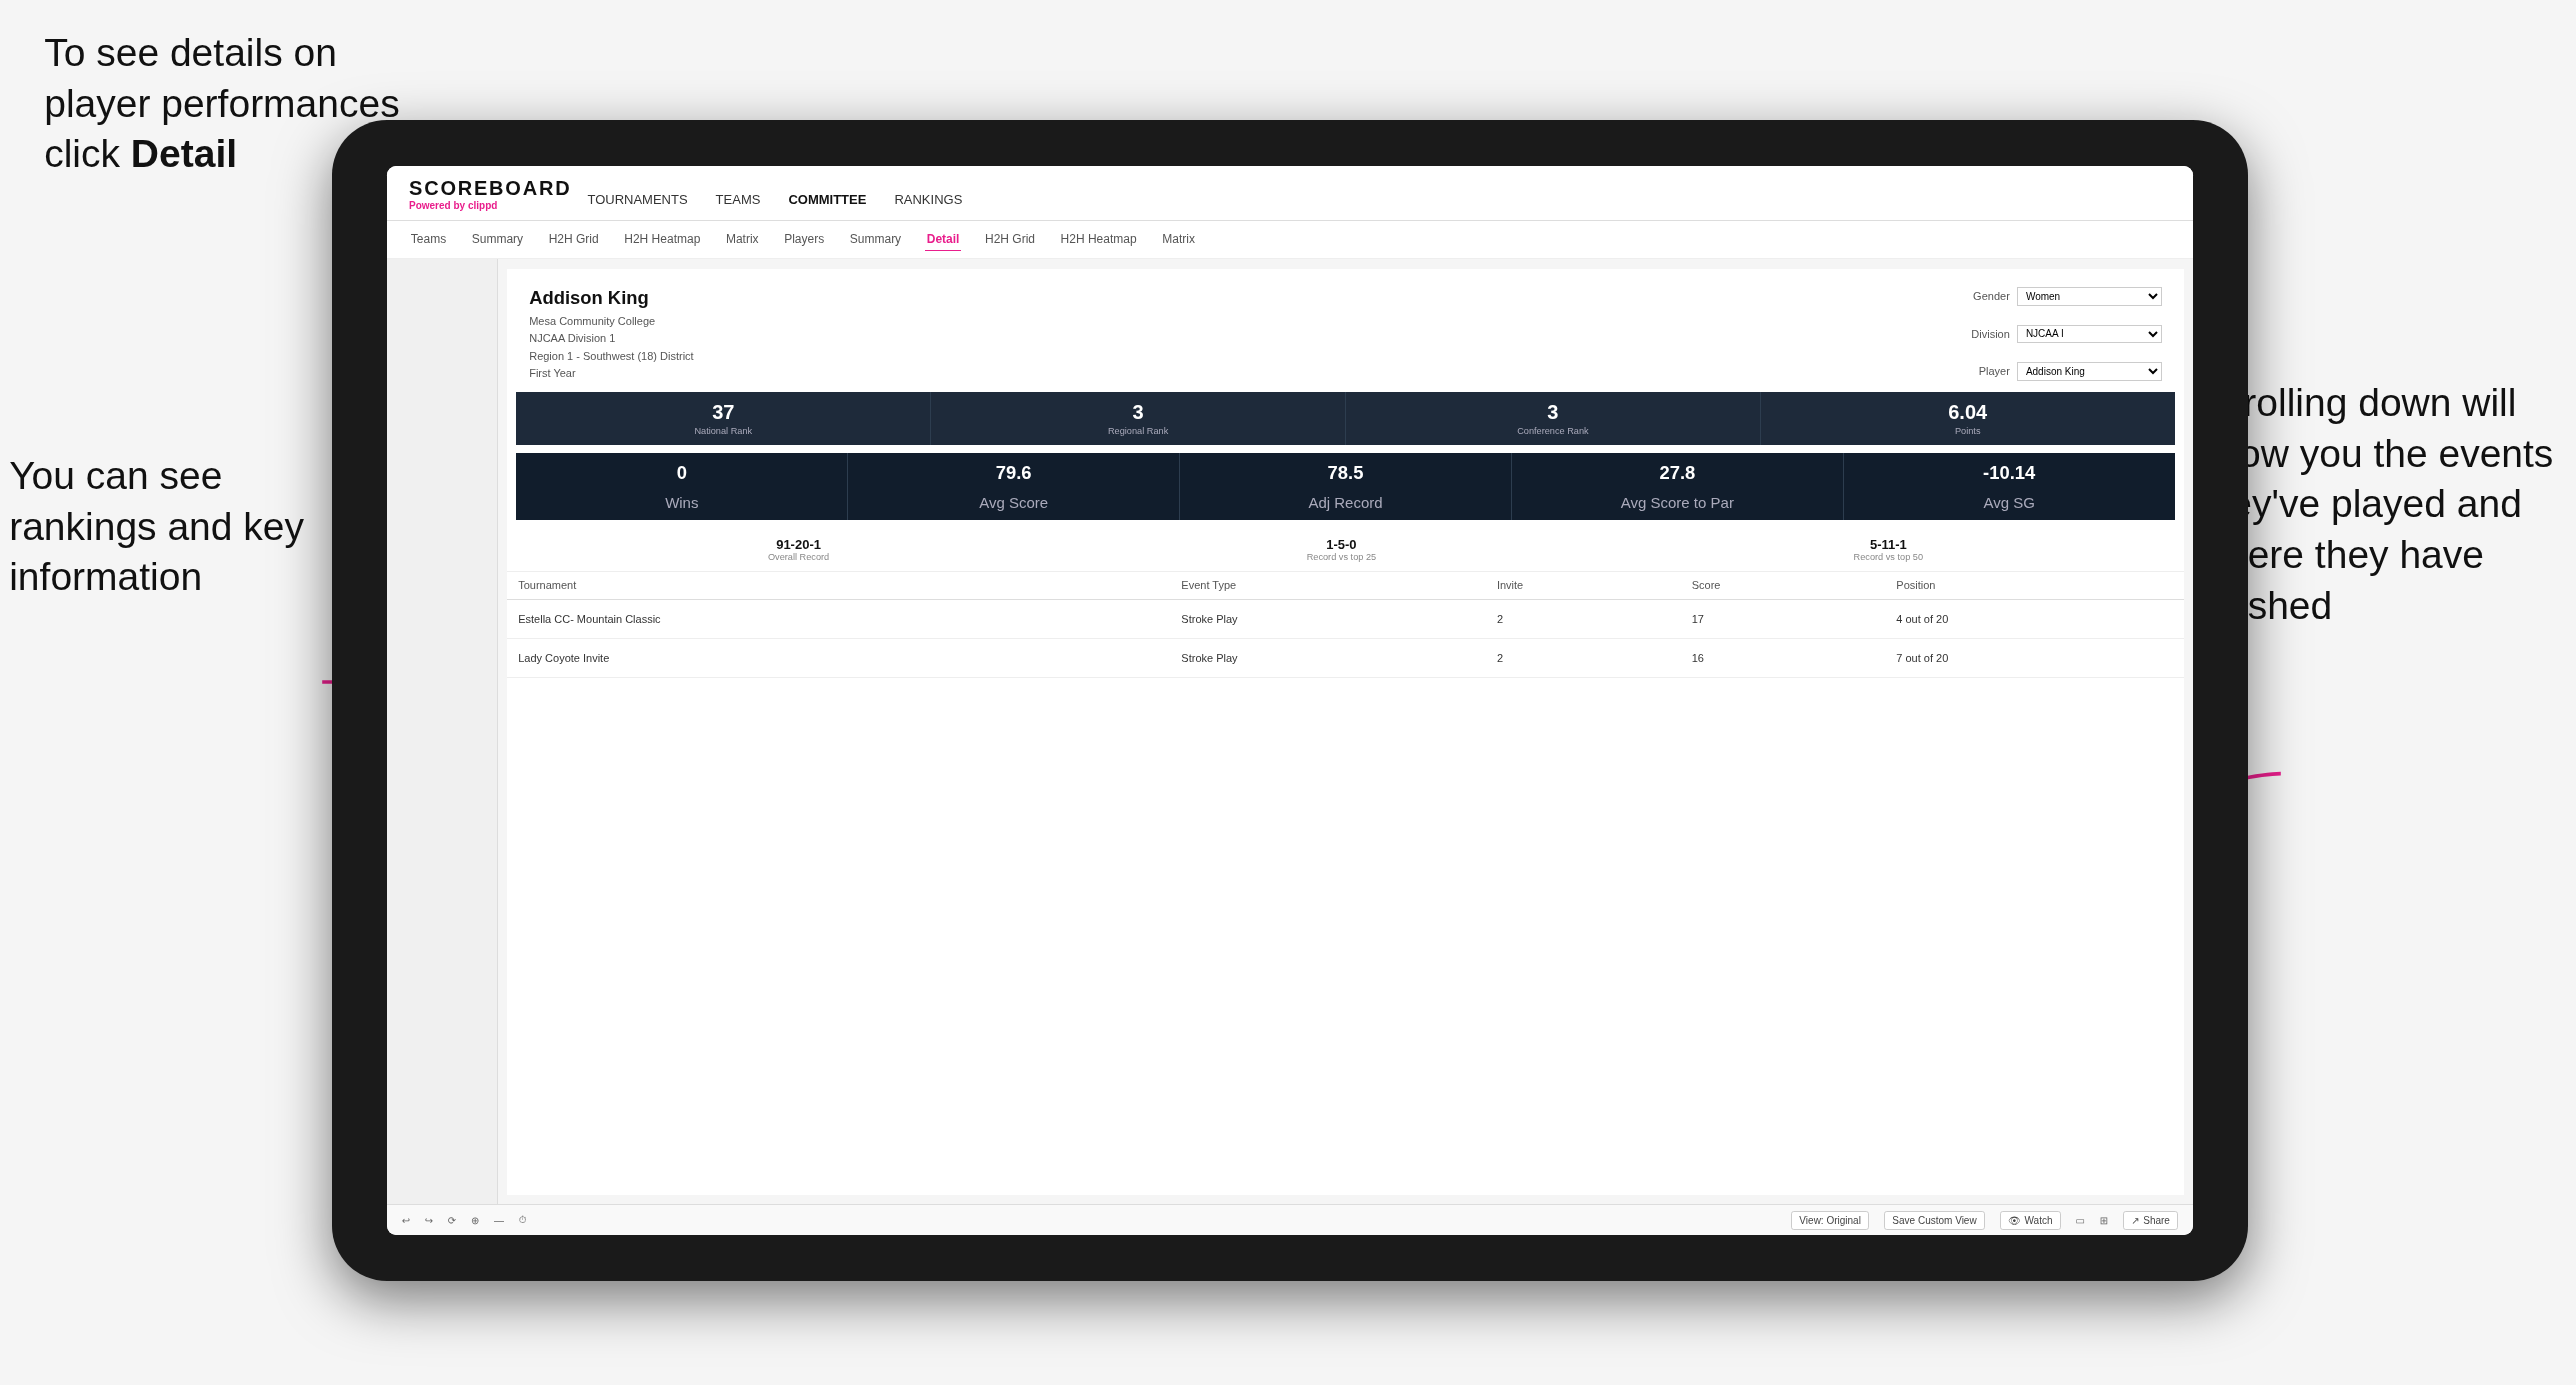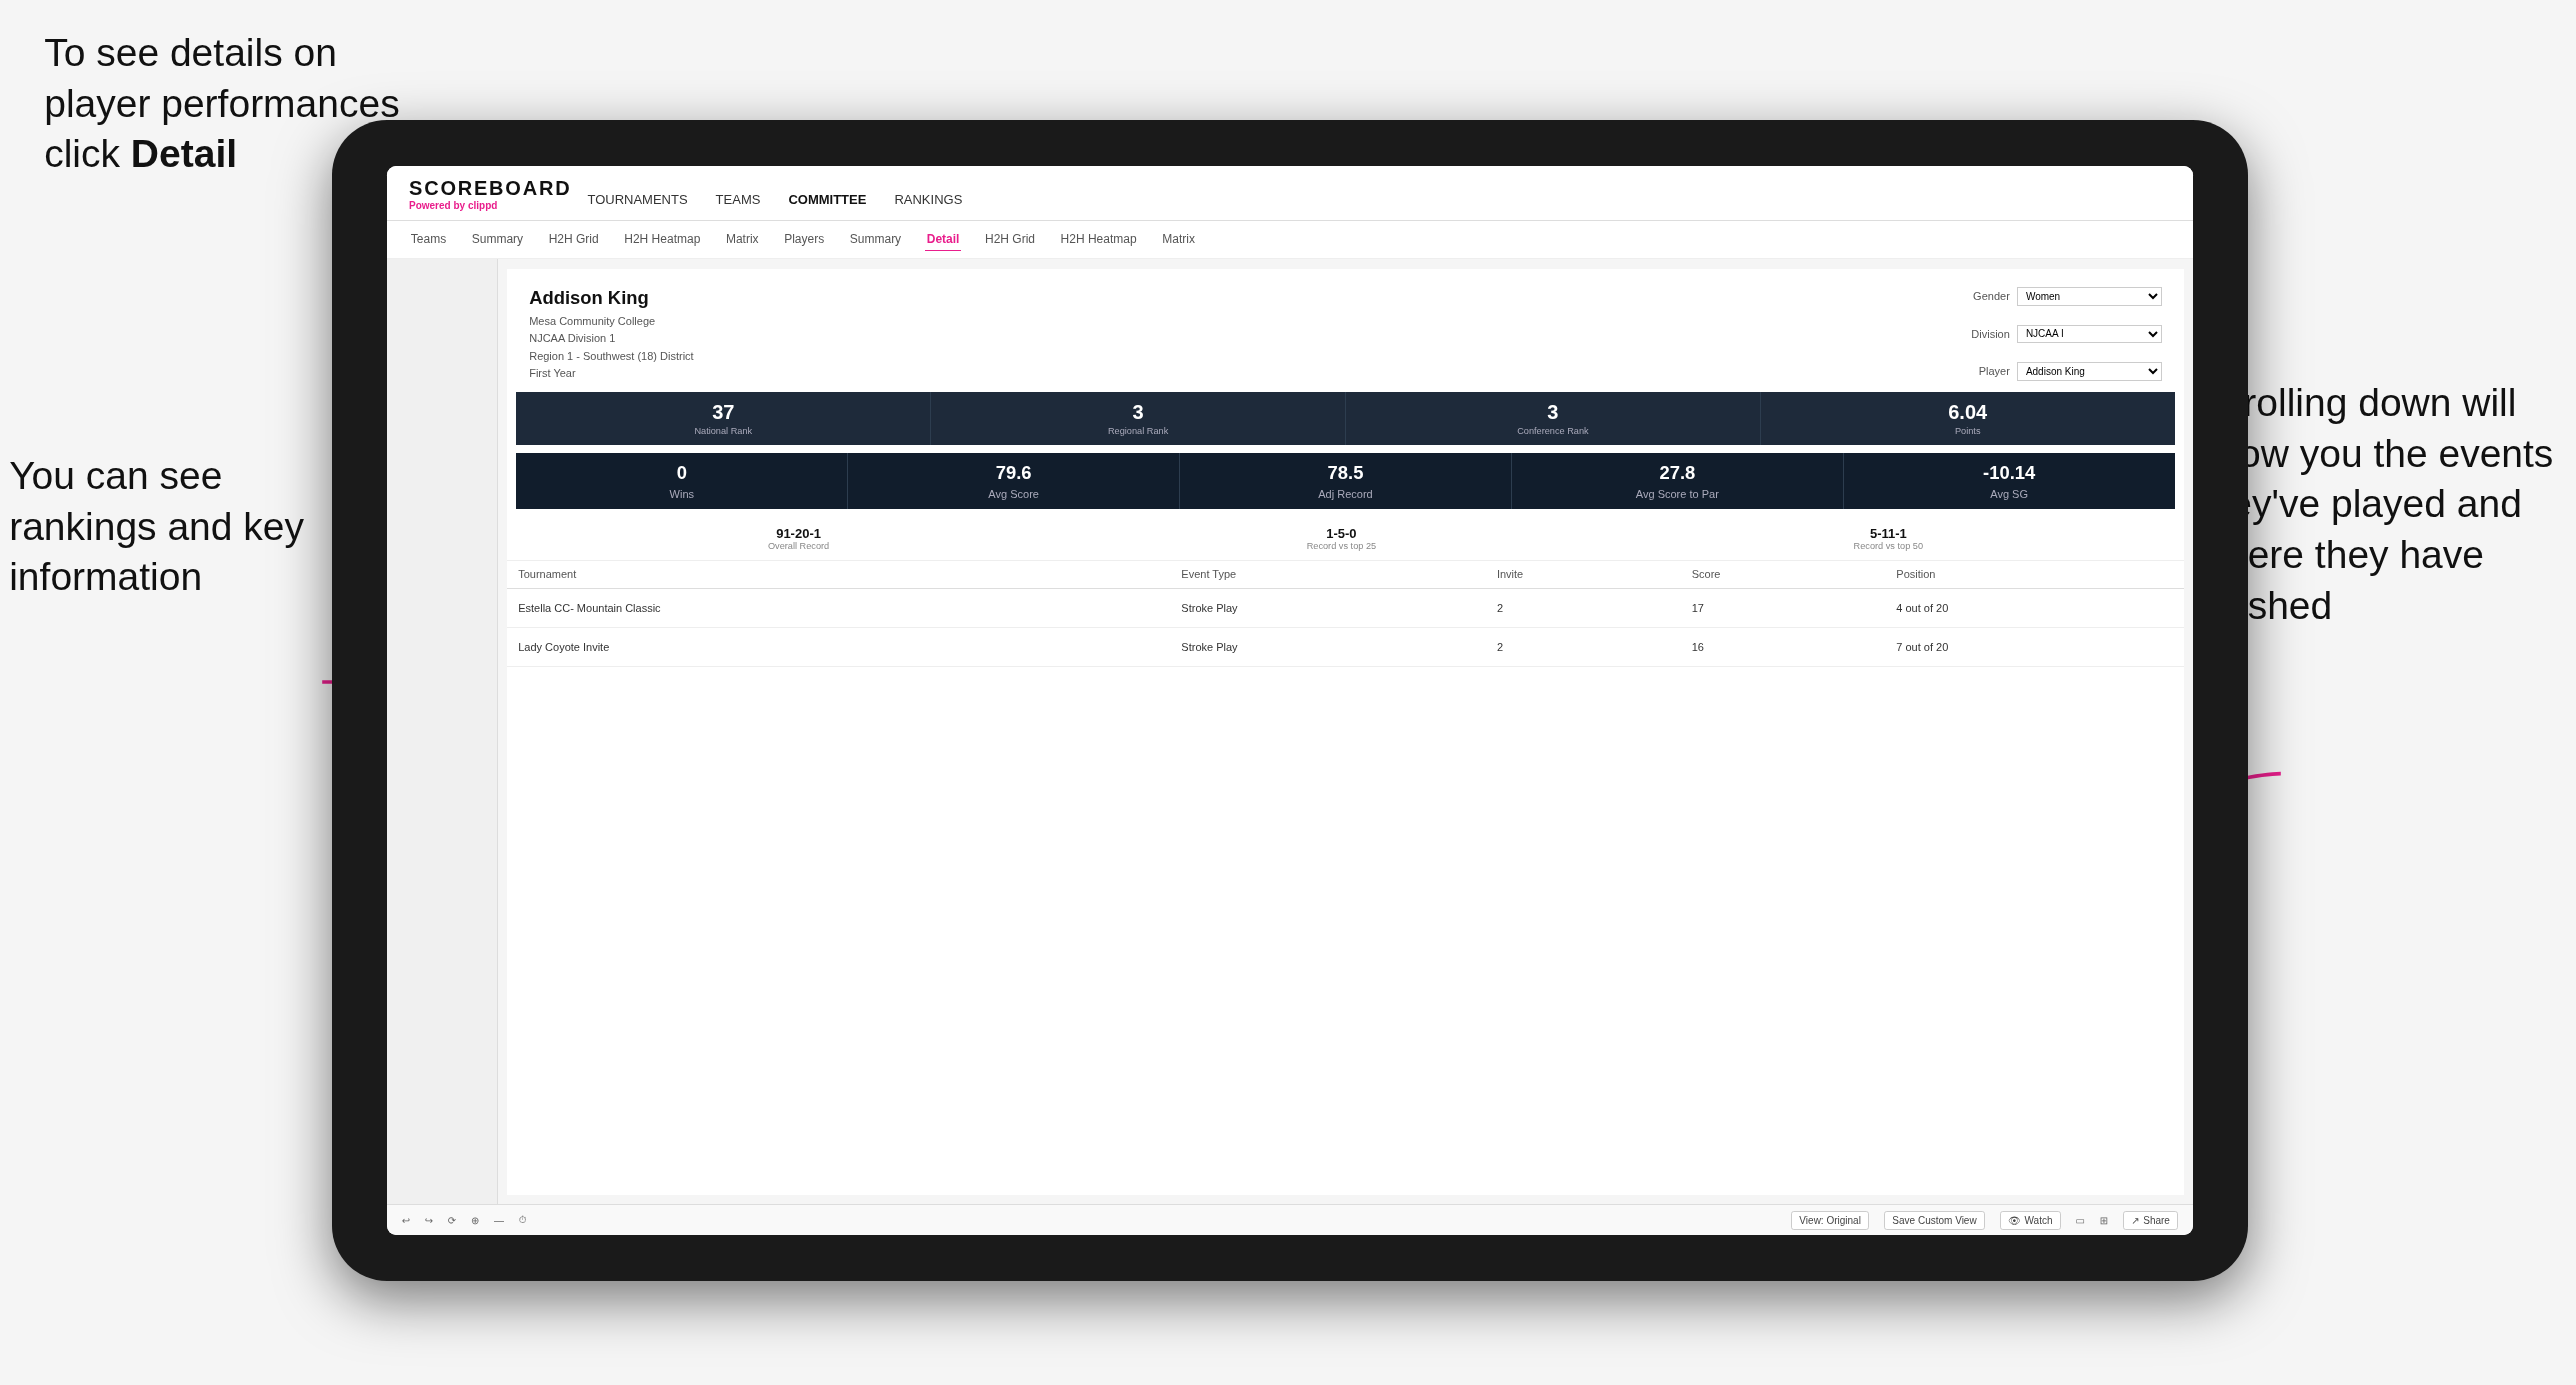--- a/index.html
+++ b/index.html
@@ -263,24 +263,24 @@
       border-right: none;
     }
 
     .stat-cell-2 .stat-value {
       font-size: 18.4px;
       font-weight: bold;
       display: block;
     }
 
     .stat-cell-2 .stat-label {
-      font-size: 11px;
+      font-size: 15px;
       color: #aab;
       display: block;
-      margin-top: 4px;
+      margin-top: 10px;
       text-align: center;
     }
 
     
     .records-row {
       display: flex;
       justify-content: space-around;
       padding: 5.5px 22px 9.2px;
       border-bottom: 0.9px solid #eee;
     }

